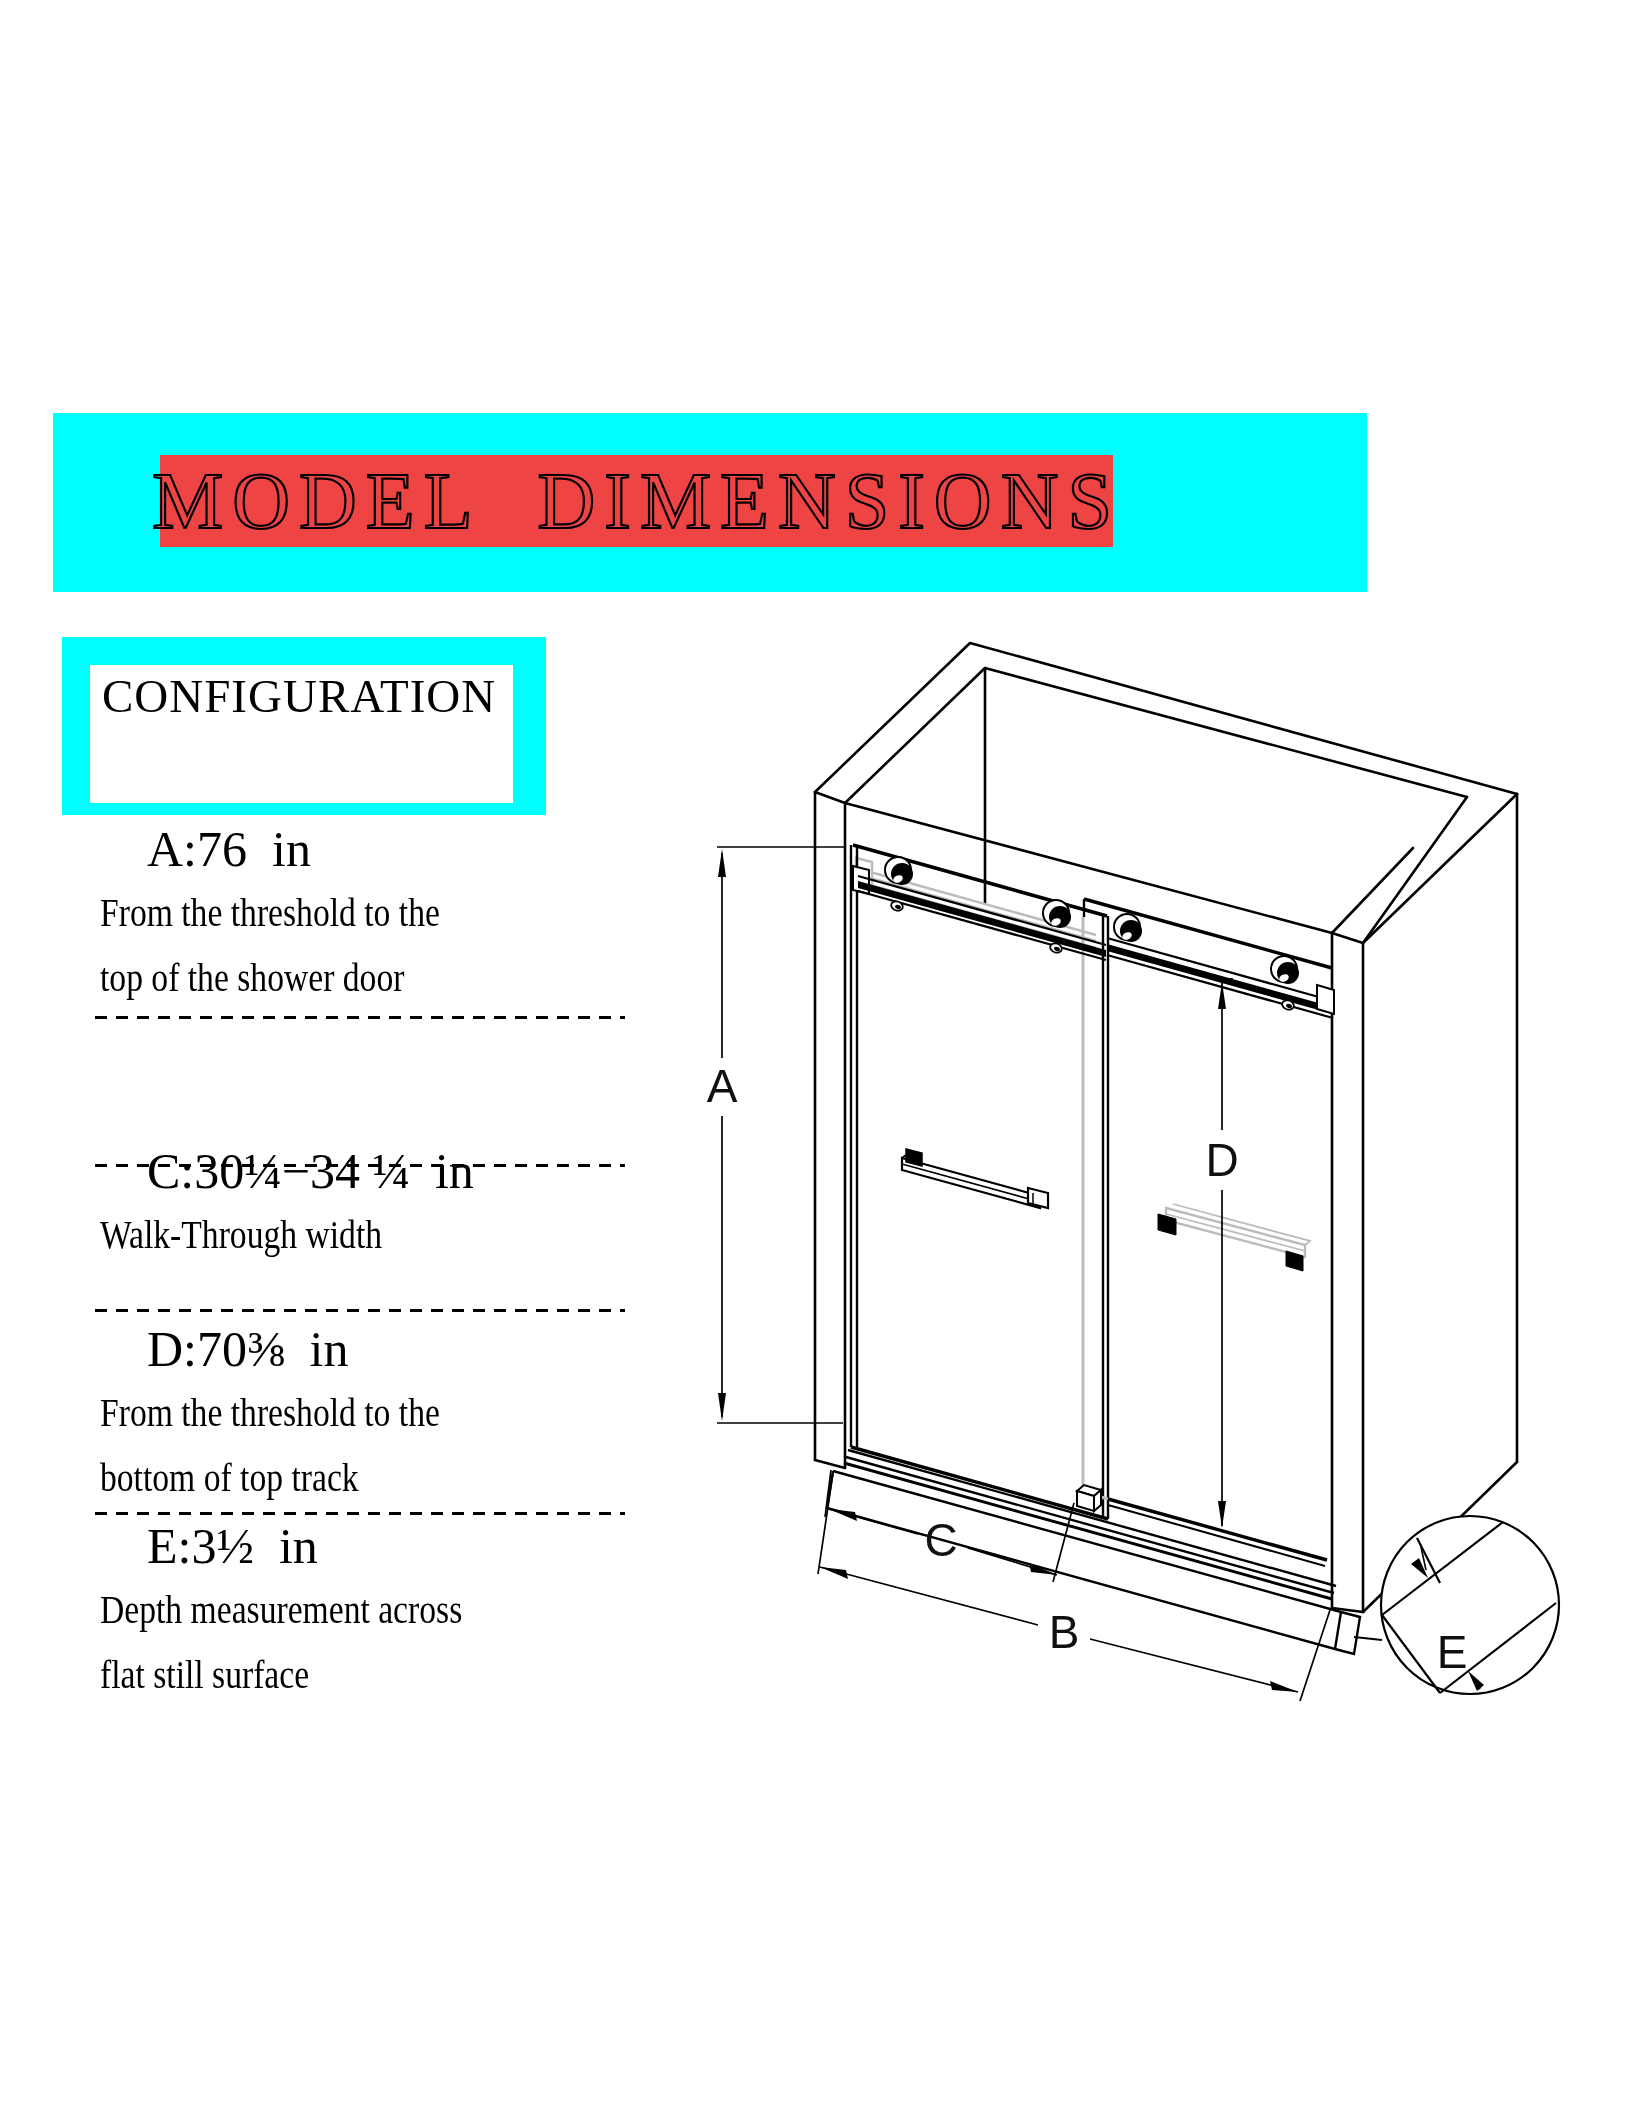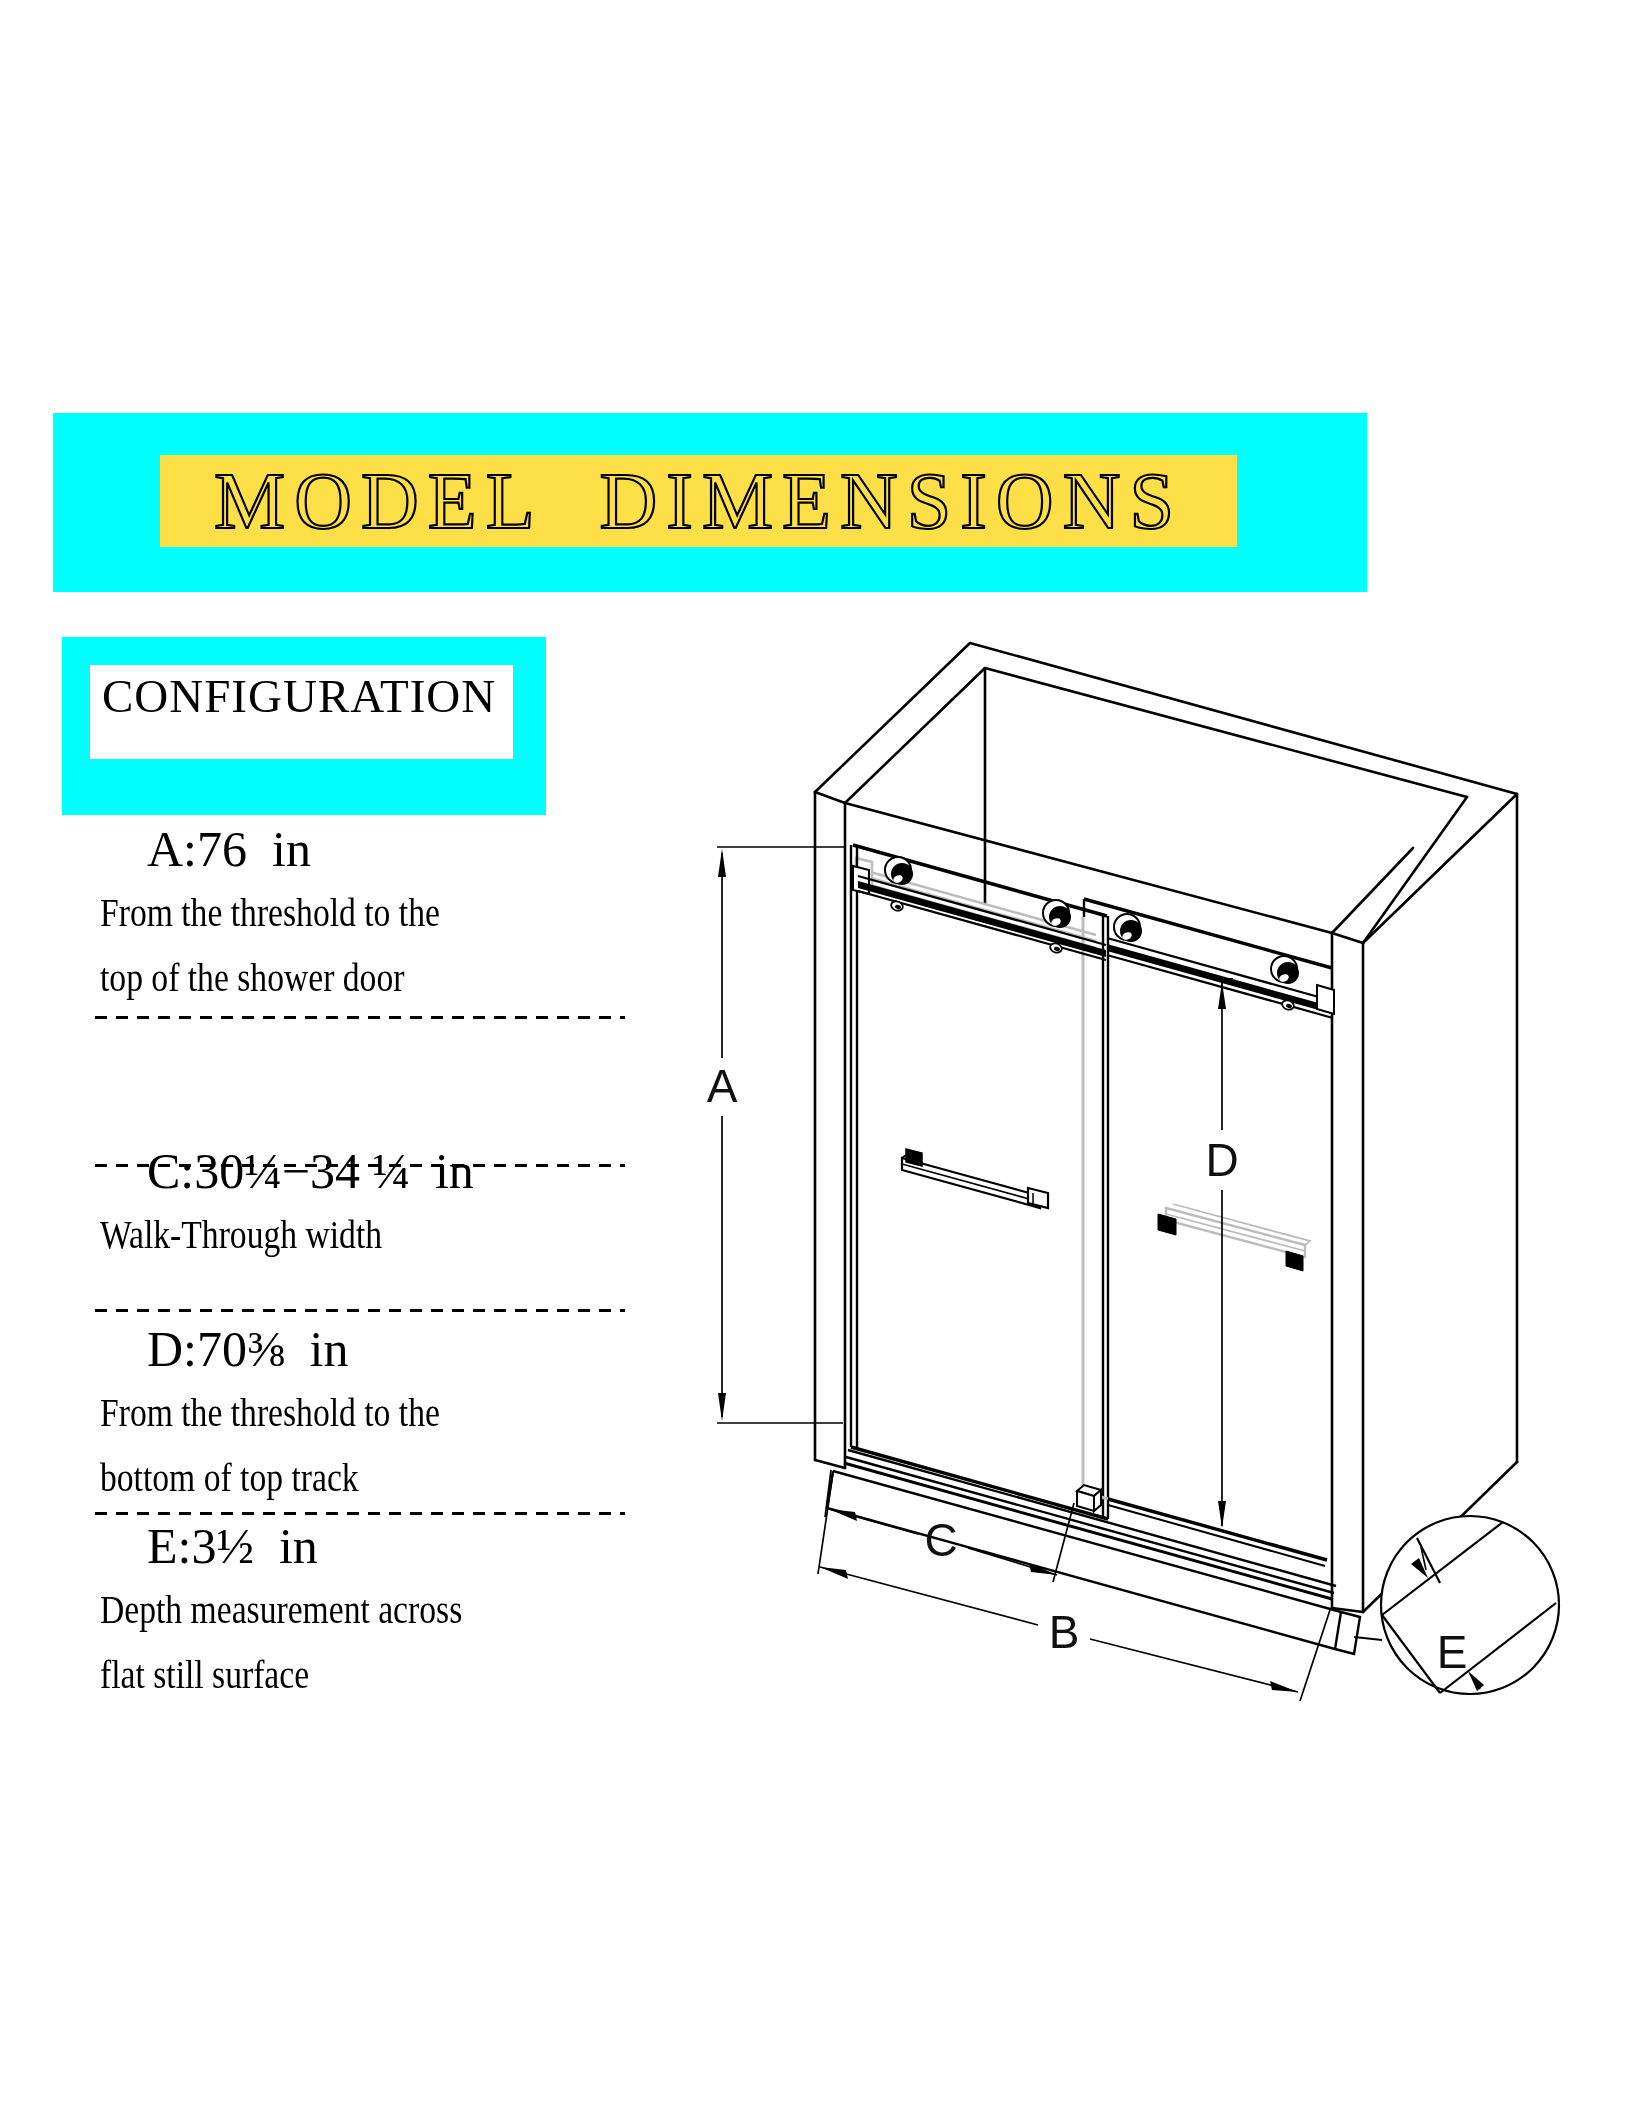--- a/index.html
+++ b/index.html
@@ -1,28 +1,28 @@
 <!DOCTYPE html>
 <html><head>
 <meta charset="utf-8">
 <style>
   html,body{margin:0;padding:0;background:#fff;}
   .page{position:relative;width:1632px;height:2112px;background:#fff;overflow:hidden;
         font-family:"Liberation Serif","DejaVu Serif",serif;color:#000;}
 
   
   .banner{position:absolute;left:53px;top:413px;width:1314px;height:179px;background:#00ffff;}
-  .title-box{position:absolute;left:107px;top:42px;width:1077px;height:92px;background:#fde047;
+  .title-box{position:absolute;left:107px;top:42px;width:953px;height:92px;background:#ef4444;
              display:flex;align-items:center;justify-content:center;gap:56px;}
   .title-word{font-size:80px;line-height:1;letter-spacing:9px;font-weight:400;color:#000;
               -webkit-text-fill-color:transparent;-webkit-text-stroke:2.2px #000;white-space:pre;}
 
   
   .config-box{position:absolute;left:62px;top:637px;width:484px;height:178px;background:#00ffff;}
-  .config-inner{position:absolute;left:28px;top:28px;width:423px;height:94px;background:#fff;
+  .config-inner{position:absolute;left:28px;top:28px;width:423px;height:138px;background:#fff;
                 box-sizing:border-box;padding:4px 0 8px 12px;}
   .config-line{font-size:47px;line-height:55px;letter-spacing:1px;}
 
   
   .spec{position:absolute;left:100px;width:560px;}
   .spec-title{font-size:50px;line-height:58px;white-space:pre;margin-left:47px;}
   .spec-desc{margin-top:2px;transform:scaleX(0.82);transform-origin:0 0;width:680px;}
   .spec-desc div{font-size:41px;line-height:65px;white-space:pre;}
   .sep{position:absolute;left:95px;width:530px;height:3px;
        background:repeating-linear-gradient(90deg,#000 0 12px,transparent 12px 21px);}

